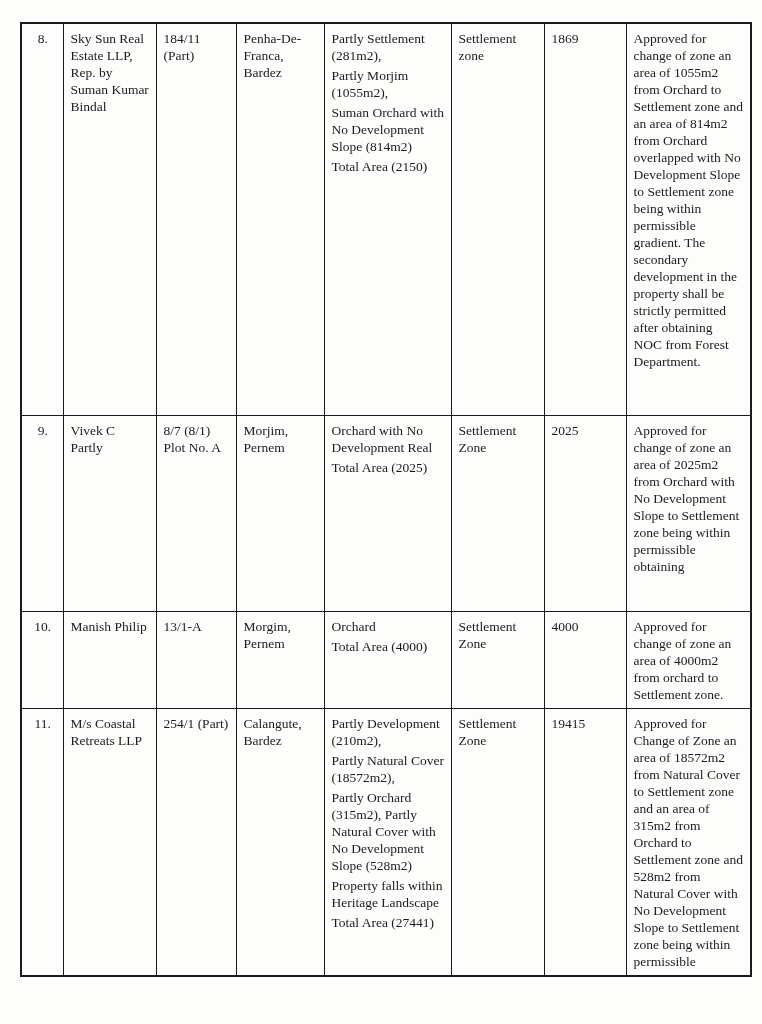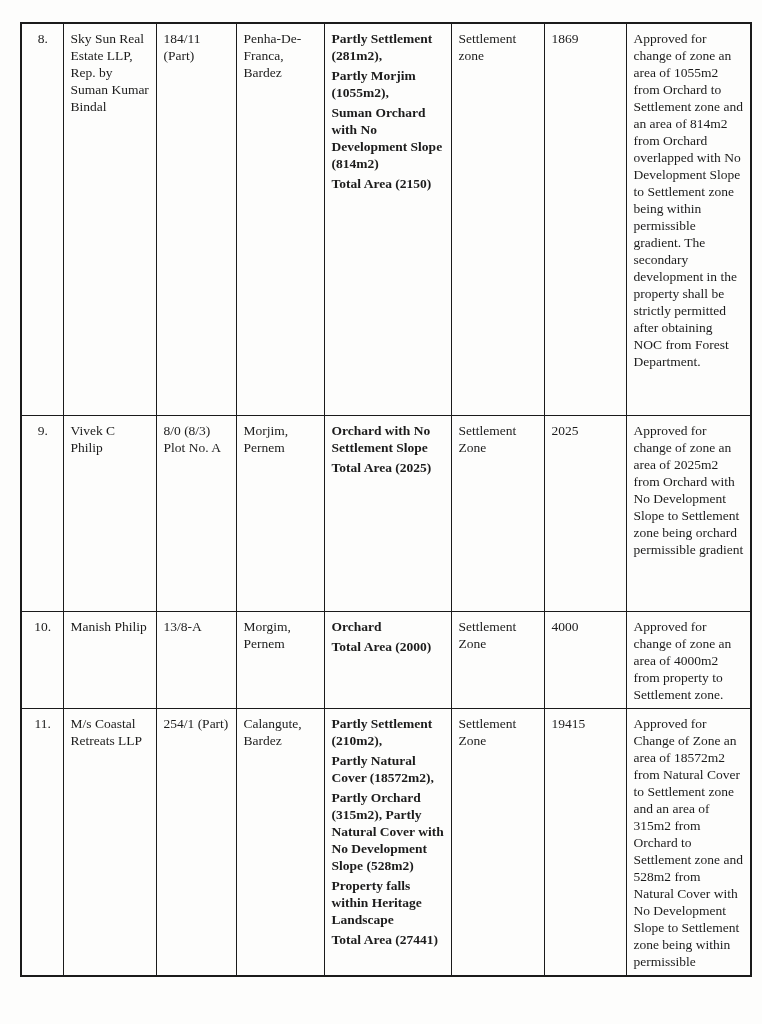--- a/index.html
+++ b/index.html
@@ -35,21 +35,20 @@
     word-wrap: break-word;
   }
   td.sr {
     text-align: center;
     padding-left: 2px;
     padding-right: 2px;
   }
   td p {
     margin: 0 0 3px 0;
     padding: 0;
-    font-weight: bold;
   }
   td p:last-child {
     margin-bottom: 0;
   }
   tr.row-8  { height: 392px; }
   tr.row-9  { height: 196px; }
   tr.row-10 { height: 92px;  }
   tr.row-11 { height: 246px; }
 </style>
 </head>
@@ -80,53 +79,53 @@
           <p>Suman Orchard with No Development Slope (814m2)</p>
           <p>Total Area (2150)</p>
         </td>
         <td>Settlement zone</td>
         <td>1869</td>
         <td>Approved for change of zone an area of 1055m2 from Orchard to Settlement zone and an area of 814m2 from Orchard overlapped with No Development Slope to Settlement zone being within permissible gradient. The secondary development in the property shall be strictly permitted after obtaining NOC from Forest Department.</td>
       </tr>
 
       <tr class="row-9">
         <td class="sr">9.</td>
-        <td>Vivek C Philip</td>
-        <td>8/0 (8/3) Plot No. A</td>
+        <td>Vivek C Partly</td>
+        <td>8/7 (8/1) Plot No. A</td>
         <td>Morjim, Pernem</td>
         <td>
-          <p>Orchard with No Settlement Slope</p>
+          <p>Orchard with No Development Real</p>
           <p>Total Area (2025)</p>
         </td>
         <td>Settlement Zone</td>
         <td>2025</td>
-        <td>Approved for change of zone an area of 2025m2 from Orchard with No Development Slope to Settlement zone being orchard permissible gradient</td>
+        <td>Approved for change of zone an area of 2025m2 from Orchard with No Development Slope to Settlement zone being within permissible obtaining</td>
       </tr>
 
       <tr class="row-10">
         <td class="sr">10.</td>
         <td>Manish Philip</td>
-        <td>13/8-A</td>
+        <td>13/1-A</td>
         <td>Morgim, Pernem</td>
         <td>
           <p>Orchard</p>
-          <p>Total Area (2000)</p>
+          <p>Total Area (4000)</p>
         </td>
         <td>Settlement Zone</td>
         <td>4000</td>
-        <td>Approved for change of zone an area of 4000m2 from property to Settlement zone.</td>
+        <td>Approved for change of zone an area of 4000m2 from orchard to Settlement zone.</td>
       </tr>
 
       <tr class="row-11">
         <td class="sr">11.</td>
         <td>M/s Coastal Retreats LLP</td>
         <td>254/1 (Part)</td>
         <td>Calangute, Bardez</td>
         <td>
-          <p>Partly Settlement (210m2),</p>
+          <p>Partly Development (210m2),</p>
           <p>Partly Natural Cover (18572m2),</p>
           <p>Partly Orchard (315m2), Partly Natural Cover with No Development Slope (528m2)</p>
           <p>Property falls within Heritage Landscape</p>
           <p>Total Area (27441)</p>
         </td>
         <td>Settlement Zone</td>
         <td>19415</td>
         <td>Approved for Change of Zone an area of 18572m2 from Natural Cover to Settlement zone and an area of 315m2 from Orchard to Settlement zone and 528m2 from Natural Cover with No Development Slope to Settlement zone being within permissible</td>
       </tr>
 

